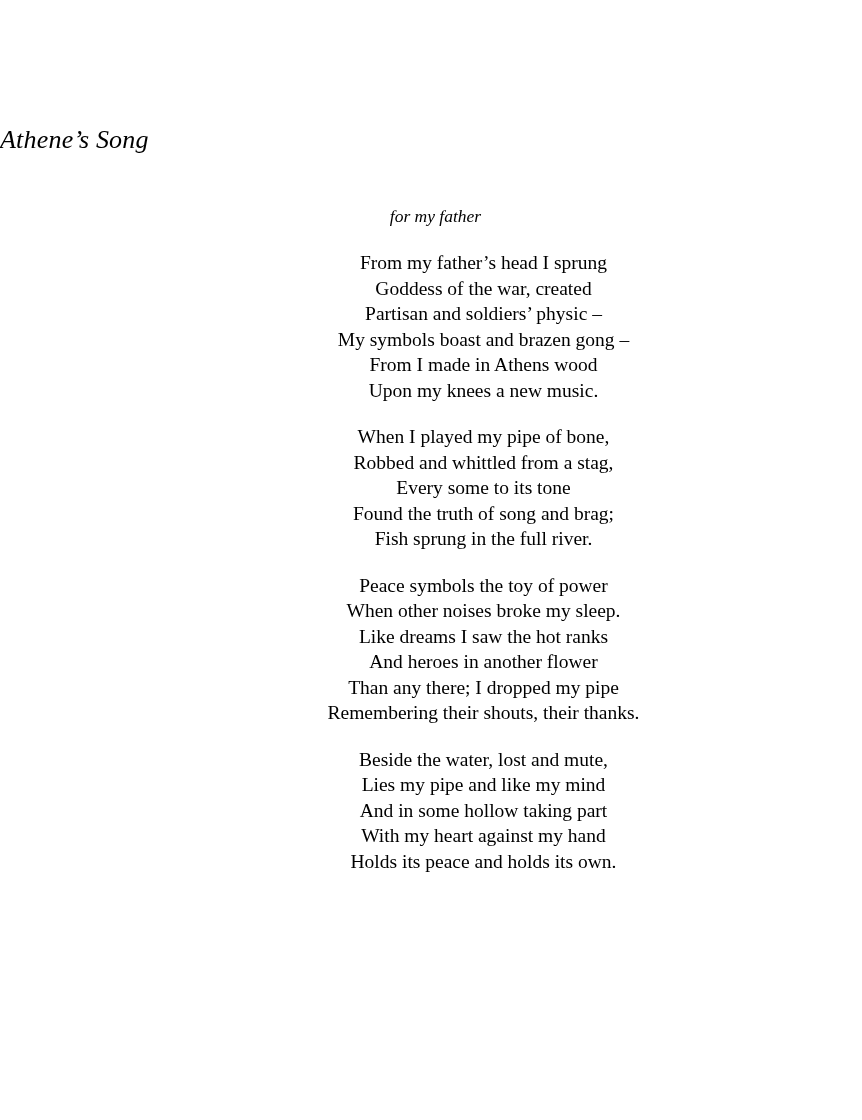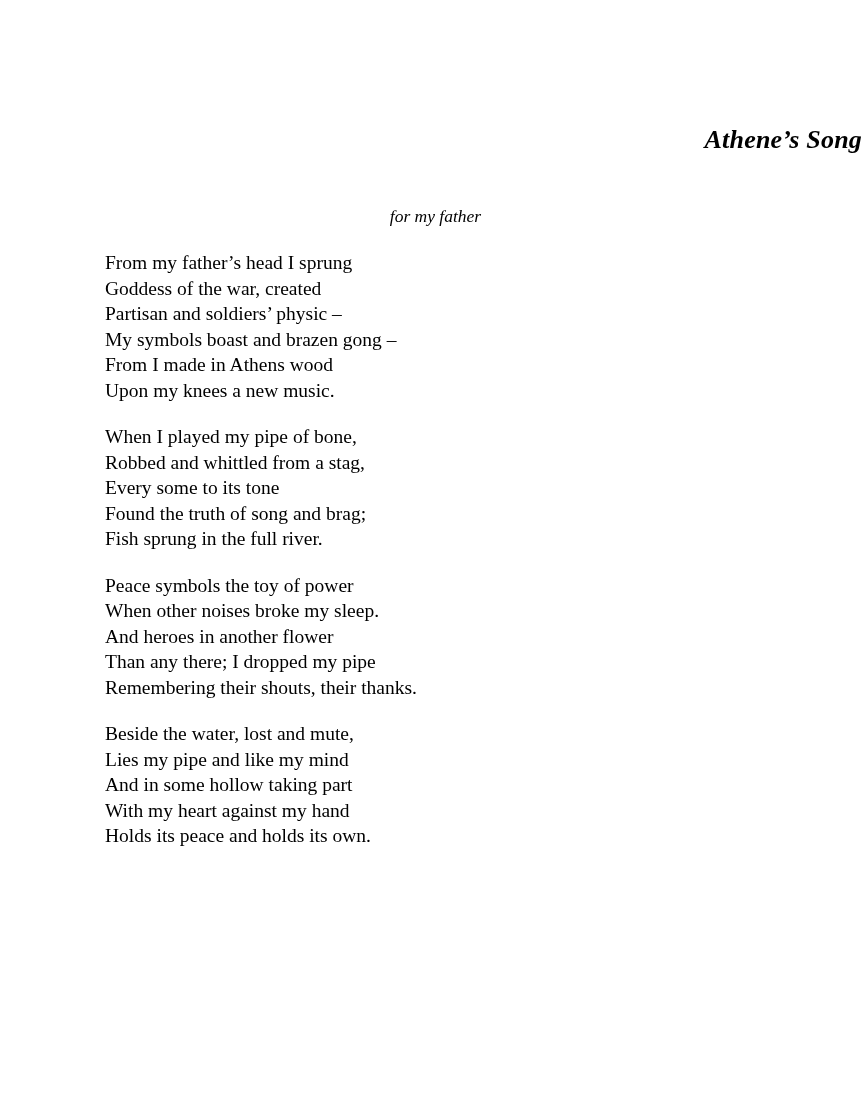--- a/index.html
+++ b/index.html
@@ -16,42 +16,43 @@
     position: relative;
     width: 862px;
     height: 1120px;
     background: #ffffff;
     color: #000000;
     font-family: "Liberation Serif", "DejaVu Serif", serif;
   }
   .poem-title {
     margin: 0;
     padding-top: 125px;
-    text-align: right;
+    text-align: left;
     font-size: 26px;
     line-height: 30px;
     font-style: italic;
-    font-weight: bold;
+    font-weight: normal;
     letter-spacing: 0.2px;
   }
   .poem-dedication {
     margin: 51px 0 0 9px;
     text-align: center;
     font-size: 17.5px;
     line-height: 20px;
     font-style: italic;
   }
   .poem-body {
     margin-top: 24px;
     padding-left: 105px;
     font-size: 19.5px;
     line-height: 25.5px;
   }
   .stanza {
     margin: 0 0 21px 0;
+    text-align: center;
   }
   .poem-line {
     white-space: pre;
   }
 </style>
 </head>
 <body>
 
 <div class="page">
 
@@ -74,20 +75,21 @@
       <div class="poem-line">When I played my pipe of bone,</div>
       <div class="poem-line">Robbed and whittled from a stag,</div>
       <div class="poem-line">Every some to its tone</div>
       <div class="poem-line">Found the truth of song and brag;</div>
       <div class="poem-line">Fish sprung in the full river.</div>
     </div>
 
     <div class="stanza">
       <div class="poem-line">Peace symbols the toy of power</div>
       <div class="poem-line">When other noises broke my sleep.</div>
+      <div class="poem-line">Like dreams I saw the hot ranks</div>
       <div class="poem-line">And heroes in another flower</div>
       <div class="poem-line">Than any there; I dropped my pipe</div>
       <div class="poem-line">Remembering their shouts, their thanks.</div>
     </div>
 
     <div class="stanza">
       <div class="poem-line">Beside the water, lost and mute,</div>
       <div class="poem-line">Lies my pipe and like my mind</div>
       <div class="poem-line">And in some hollow taking part</div>
       <div class="poem-line">With my heart against my hand</div>

